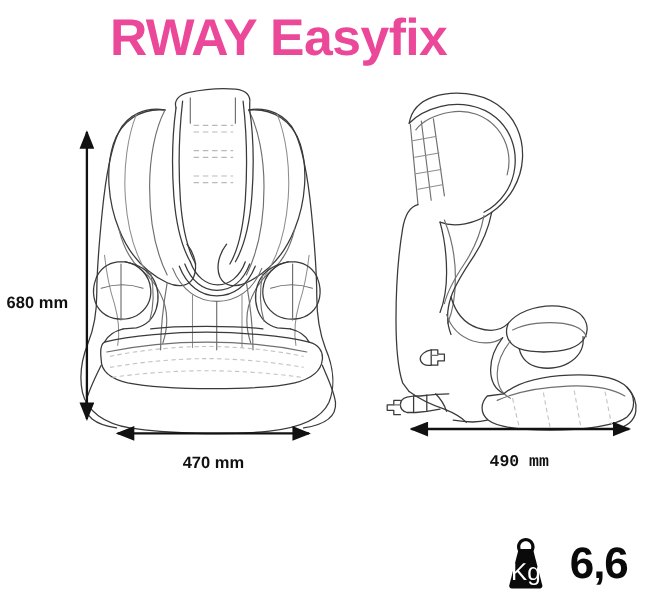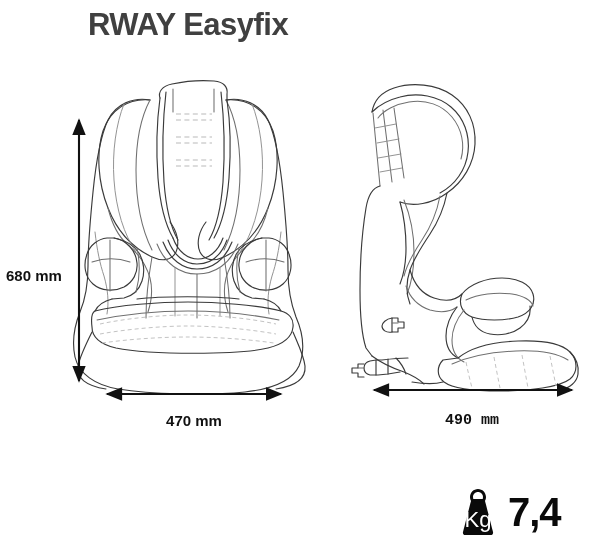--- a/index.html
+++ b/index.html
@@ -11,28 +11,28 @@
     width: 600px;
     height: 548px;
     position: relative;
     overflow: hidden;
     font-family: "Liberation Sans", sans-serif;
     color: #000000;
   }
 
   .product-title {
     position: absolute;
-    left: 88px;
+    left: 100px;
     top: 8px;
-    font-size: 31px;
+    font-size: 47px;
     font-weight: bold;
     letter-spacing: -0.5px;
     line-height: 1.1;
     white-space: nowrap;
-    color: #404040;
+    color: #ec4899;
   }
 
   .dim-label {
     position: absolute;
     font-size: 15px;
     font-weight: bold;
     color: #111111;
     white-space: nowrap;
   }
   .dim-label.height {
@@ -59,21 +59,21 @@
     left: 0;
     top: 0;
   }
 
   .weight-badge {
     position: absolute;
     left: 452px;
     top: 486px;
     display: flex;
     align-items: center;
-    gap: 4px;
+    gap: 14px;
   }
   .weight-icon {
     position: relative;
     width: 52px;
     height: 52px;
   }
   .weight-value {
     font-size: 40px;
     font-weight: bold;
     line-height: 1;
@@ -361,14 +361,14 @@
       <path d="M19.5,13 L32.5,13 L41,46 C41.4,47.6 40.3,49 38.7,49 L13.3,49
                C11.7,49 10.6,47.6 11,46 Z" fill="#0a0a0a"></path>
       <path d="M26,3 C21.6,3 18,6.6 18,11 C18,13.1 18.8,15 20.1,16.4
                L24.2,16.4 C22.3,15.6 21,13.5 21,11
                C21,8.2 23.2,6 26,6 C28.8,6 31,8.2 31,11
                C31,13.5 29.7,15.6 27.8,16.4 L31.9,16.4
                C33.2,15 34,13.1 34,11 C34,6.6 30.4,3 26,3 Z" fill="#0a0a0a"></path>
       <text x="26" y="41" text-anchor="middle" font-family="Liberation Sans, sans-serif" font-size="22" fill="#ffffff">Kg</text>
     </svg>
   </div>
-  <div class="weight-value">7,4</div>
+  <div class="weight-value">6,6</div>
 </div>
 
 </body></html>

